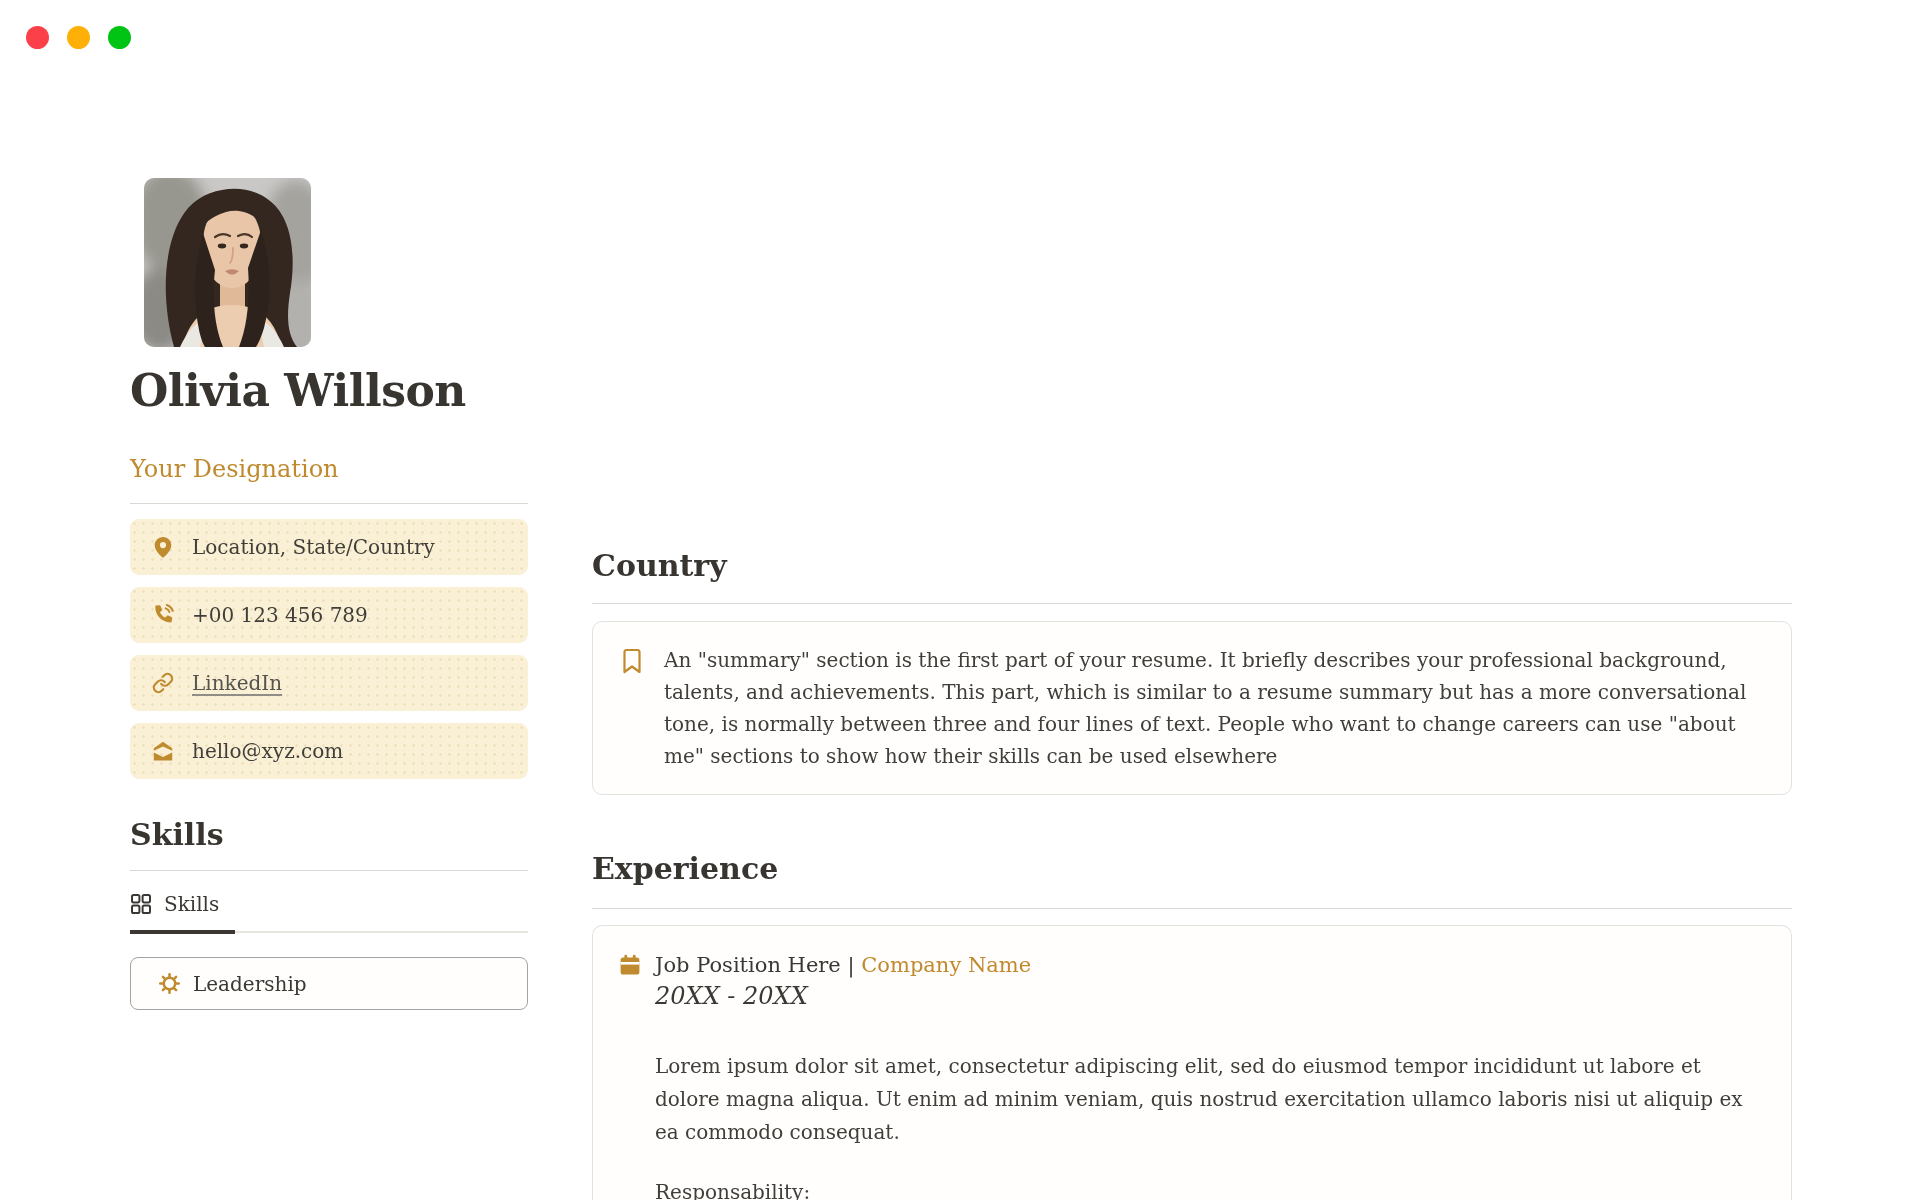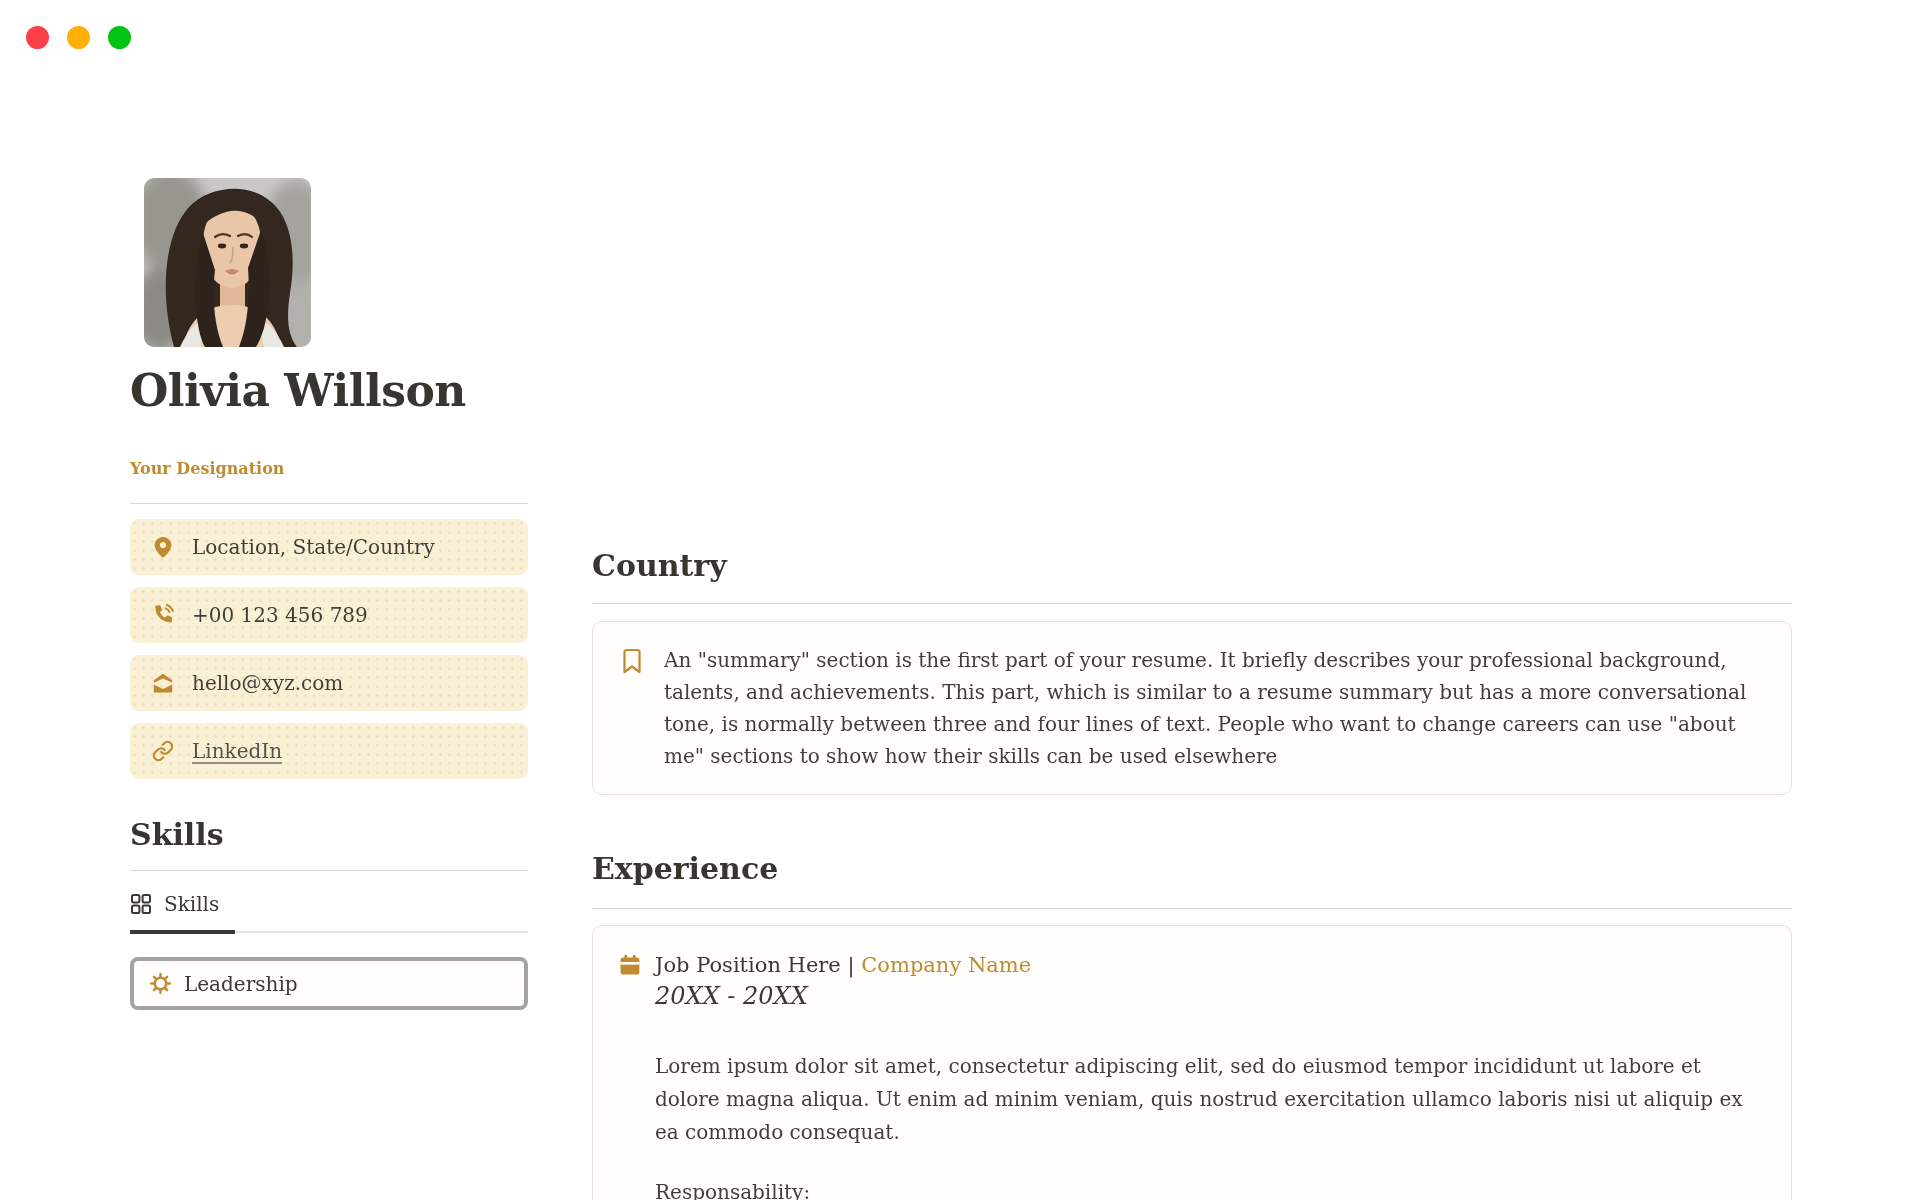--- a/index.html
+++ b/index.html
@@ -24,22 +24,22 @@
   .col-left  { width:398px; flex:none; padding-top:178px; }
   .col-right { width:1200px; flex:none; margin-left:64px; padding-top:548px; }
 
   
   .photo { width:167px; height:169px; margin-left:14px; border-radius:10px;
            overflow:hidden; display:block; }
   .photo svg { display:block; }
 
   .name { margin-top:16px; font-size:44px; line-height:1.25; font-weight:700;
           color:#383531; letter-spacing:-0.5px; }
-  .designation { margin-top:36px; font-size:16px; line-height:30px;
-                 font-weight:700; color:#bf8a2e; }
+  .designation { margin-top:36px; font-size:24px; line-height:30px;
+                 font-weight:400; color:#bf8a2e; }
 
   h2.section { margin-top:56px; font-size:30px; line-height:36px;
                font-weight:700; color:#383531; }
   .col-right h2.section:first-child { margin-top:0; }
   .rule { margin-top:19px; border-top:1px solid #dbd9d4; height:0; }
 
   .contact-list { margin-top:15px; }
   .contact-card {
     height:56px; border-radius:9px; background:#faf0d5;
     background-image:radial-gradient(circle, rgba(196,156,86,.20) 1px, transparent 1.5px);
@@ -55,22 +55,22 @@
   .skills-block h2.section { margin-top:38px; }
   .skills-block .rule { margin-top:17px; }
   .tab-bar { margin-top:21px; border-bottom:2px solid #e7e5e0; display:flex; }
   .tab {
     display:inline-flex; align-items:center; gap:12px;
     padding:0 16px 14px 0; border-bottom:4px solid #3b3834; margin-bottom:-3px;
     font-size:20px; color:#3b3834;
   }
   .tab .ticon { width:22px; height:22px; display:flex; }
   .skill-card {
-    margin-top:24px; height:53px; border:4px solid #a3a3a3; border-radius:8px;
-    background:#fffefc; display:flex; align-items:center; padding-left:16px;
+    margin-top:24px; height:53px; border:1px solid #a3a3a3; border-radius:8px;
+    background:#fffefc; display:flex; align-items:center; padding-left:28px;
     font-size:20px; color:#3b3834;
   }
   .skill-card .sicon { width:21px; height:21px; margin-right:13px; display:flex; }
 
   
   .summary-card {
     margin-top:17px; border:1px solid #e4e2dd; border-radius:10px;
     background:#fffefd; padding:22px 36px 22px 28px;
     display:flex; align-items:flex-start;
   }
@@ -171,36 +171,36 @@
             <path fill="#c08a2e" d="M4.2 1.6 L7.4 1.2 C7.9 1.15 8.4 1.45 8.6 1.95 L10 5.4 C10.2 5.85 10.1 6.4 9.7 6.7 L7.9 8.2 C8.9 10.4 10.9 12.5 13.2 13.6 L14.8 11.9 C15.1 11.5 15.7 11.4 16.1 11.6 L19.5 13.1 C20 13.3 20.3 13.8 20.2 14.3 L19.7 17.5 C19.6 18 19.2 18.4 18.6 18.4 C9.6 18.4 2.9 11 3.3 2.6 C3.3 2.1 3.7 1.65 4.2 1.6 Z"></path>
             <path fill="none" stroke="#c08a2e" stroke-width="2" stroke-linecap="round" d="M13.6 4.4 A6 6 0 0 1 17.4 8"></path>
             <path fill="none" stroke="#c08a2e" stroke-width="2" stroke-linecap="round" d="M14.8 1 A9.6 9.6 0 0 1 20.8 6.9"></path>
           </svg>
         </span>
         <span>+00 123 456 789</span>
       </div>
 
       <div class="contact-card">
         <span class="cicon">
-          <svg width="22" height="22" viewBox="0 0 22 22">
-            <path fill="#c08a2e" d="M1.8 8.2 L11 1.8 L20.2 8.2 L20.2 10.8 L11 6.6 L1.8 10.8 Z"></path>
-            <path fill="#c08a2e" d="M1.8 12.4 L11 17 L20.2 12.4 L20.2 20.4 L1.8 20.4 Z"></path>
-          </svg>
-        </span>
-        <span>hello@xyz.com</span>
-      </div>
-
-      <div class="contact-card">
-        <span class="cicon">
           <svg width="22" height="22" viewBox="0 0 24 24" fill="none" stroke="#c08a2e" stroke-width="2.4" stroke-linecap="round" stroke-linejoin="round">
             <path d="M10 13a5 5 0 0 0 7.54.54l3-3a5 5 0 0 0-7.07-7.07l-1.72 1.71"></path>
             <path d="M14 11a5 5 0 0 0-7.54-.54l-3 3a5 5 0 0 0 7.07 7.07l1.71-1.71"></path>
           </svg>
         </span>
         <span class="link-text">LinkedIn</span>
+      </div>
+
+      <div class="contact-card">
+        <span class="cicon">
+          <svg width="22" height="22" viewBox="0 0 22 22">
+            <path fill="#c08a2e" d="M1.8 8.2 L11 1.8 L20.2 8.2 L20.2 10.8 L11 6.6 L1.8 10.8 Z"></path>
+            <path fill="#c08a2e" d="M1.8 12.4 L11 17 L20.2 12.4 L20.2 20.4 L1.8 20.4 Z"></path>
+          </svg>
+        </span>
+        <span>hello@xyz.com</span>
       </div>
 
     </div>
 
     <div class="skills-block">
       <h2 class="section">Skills</h2>
       <div class="rule"></div>
 
       <div class="tab-bar">
         <div class="tab">

